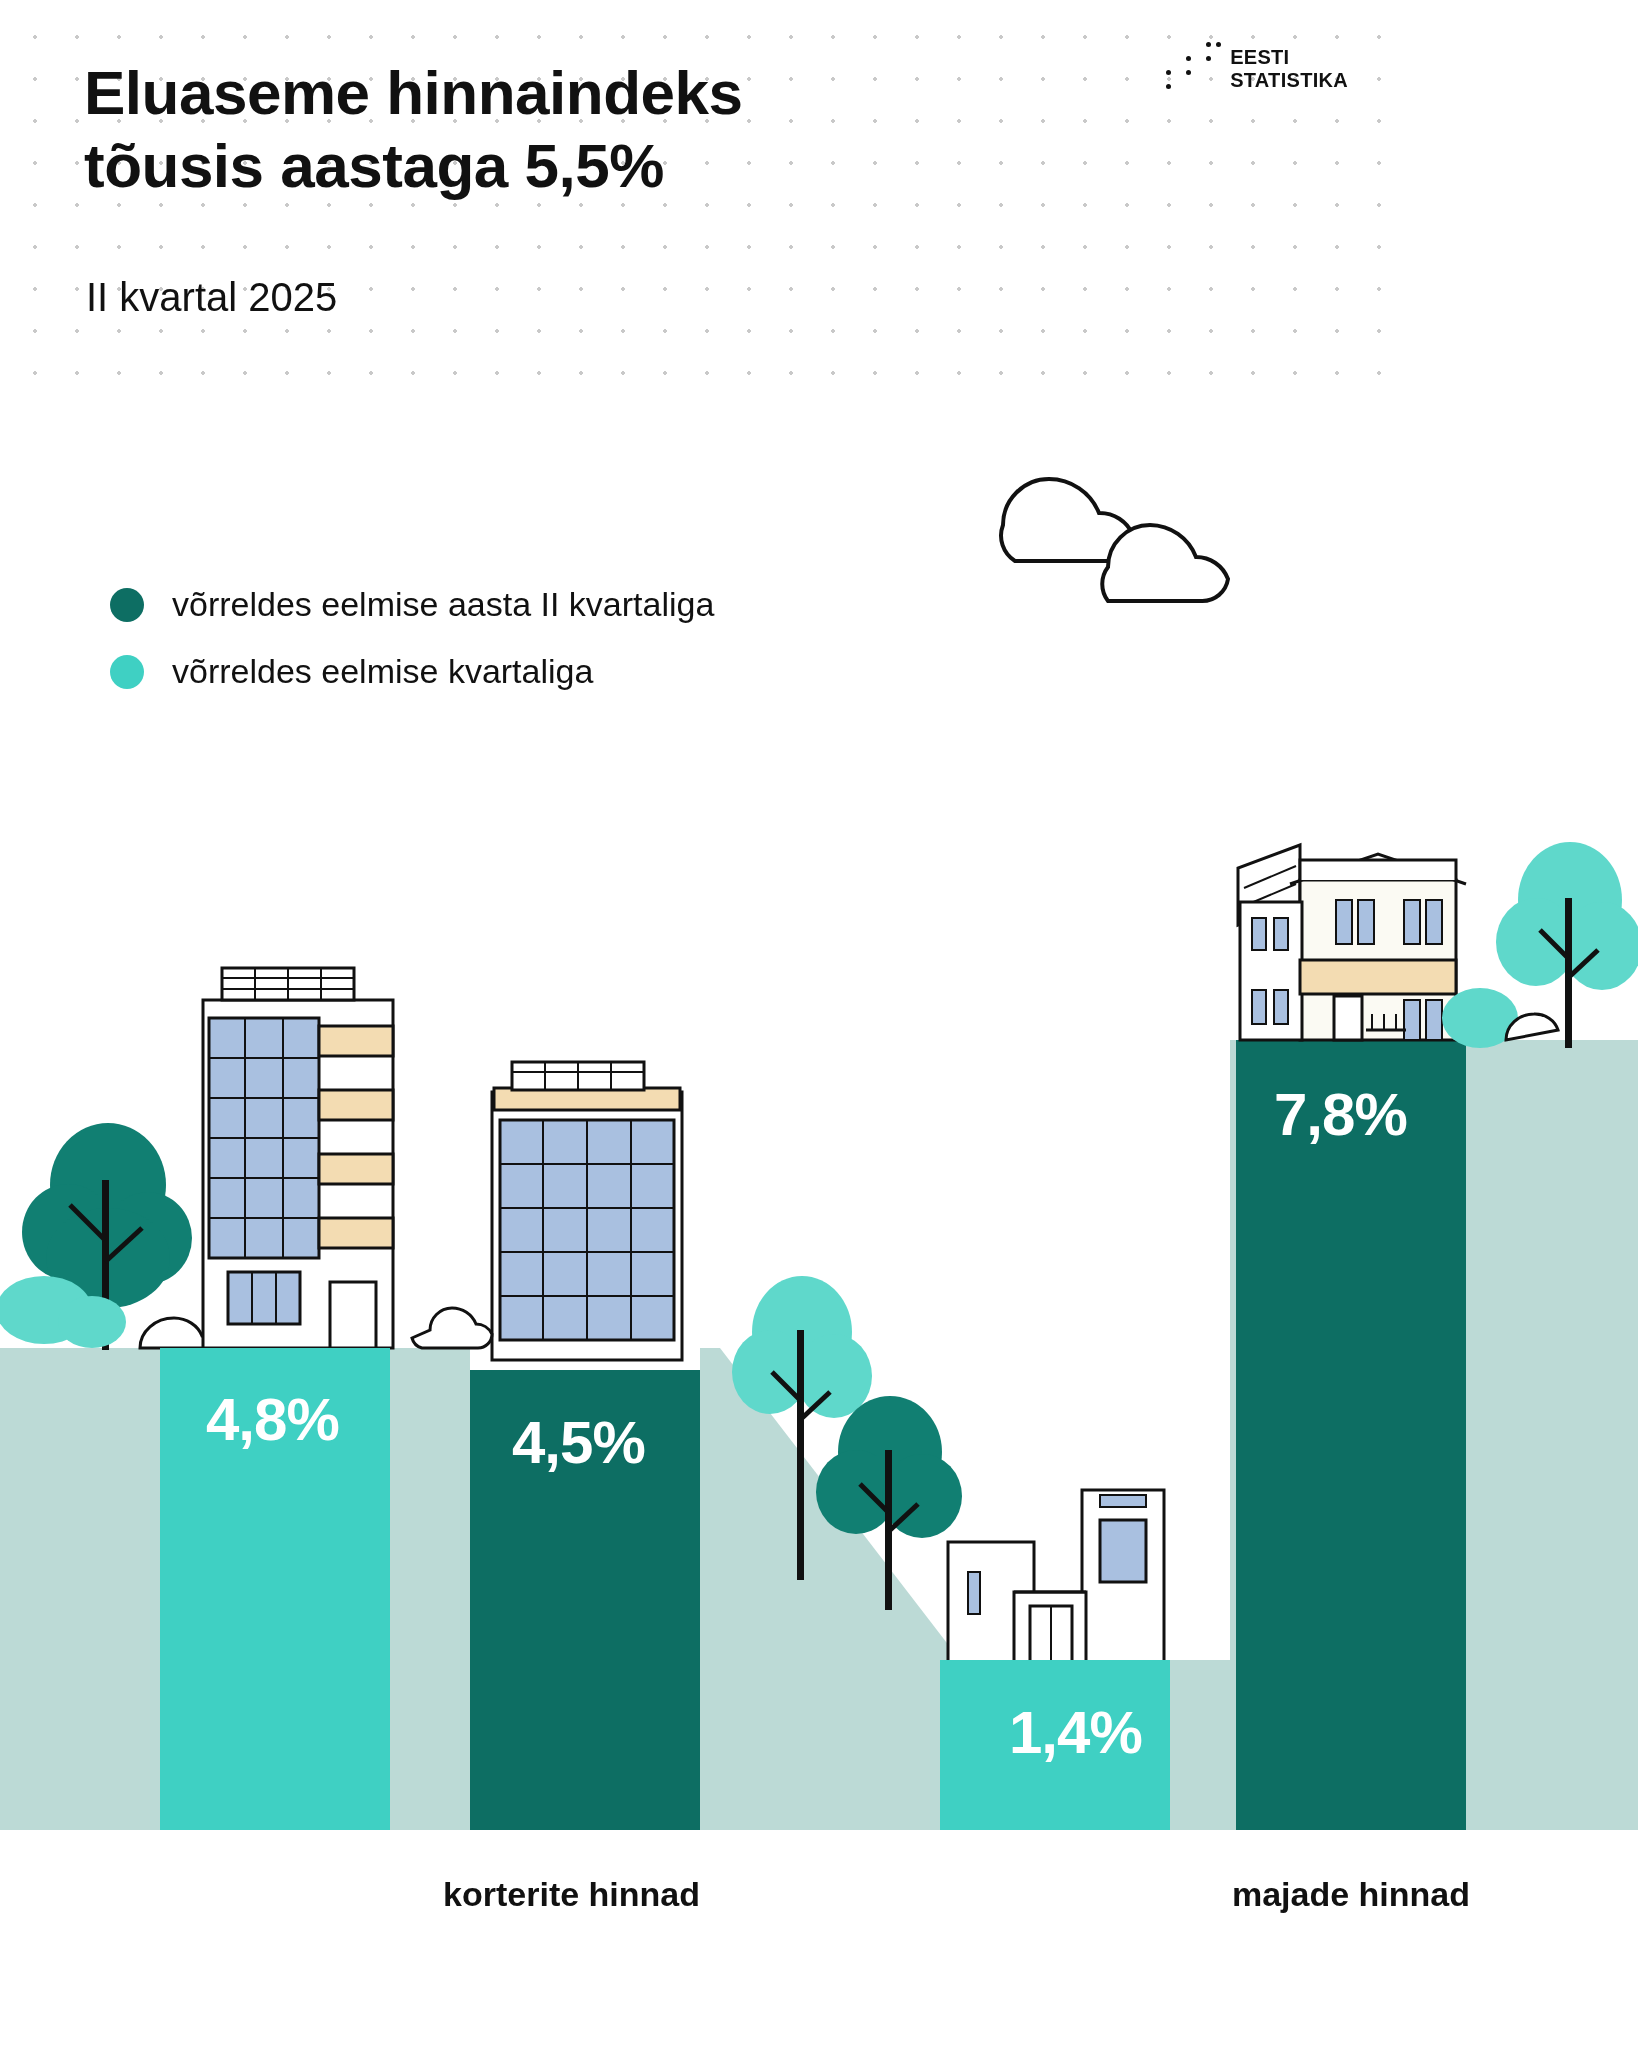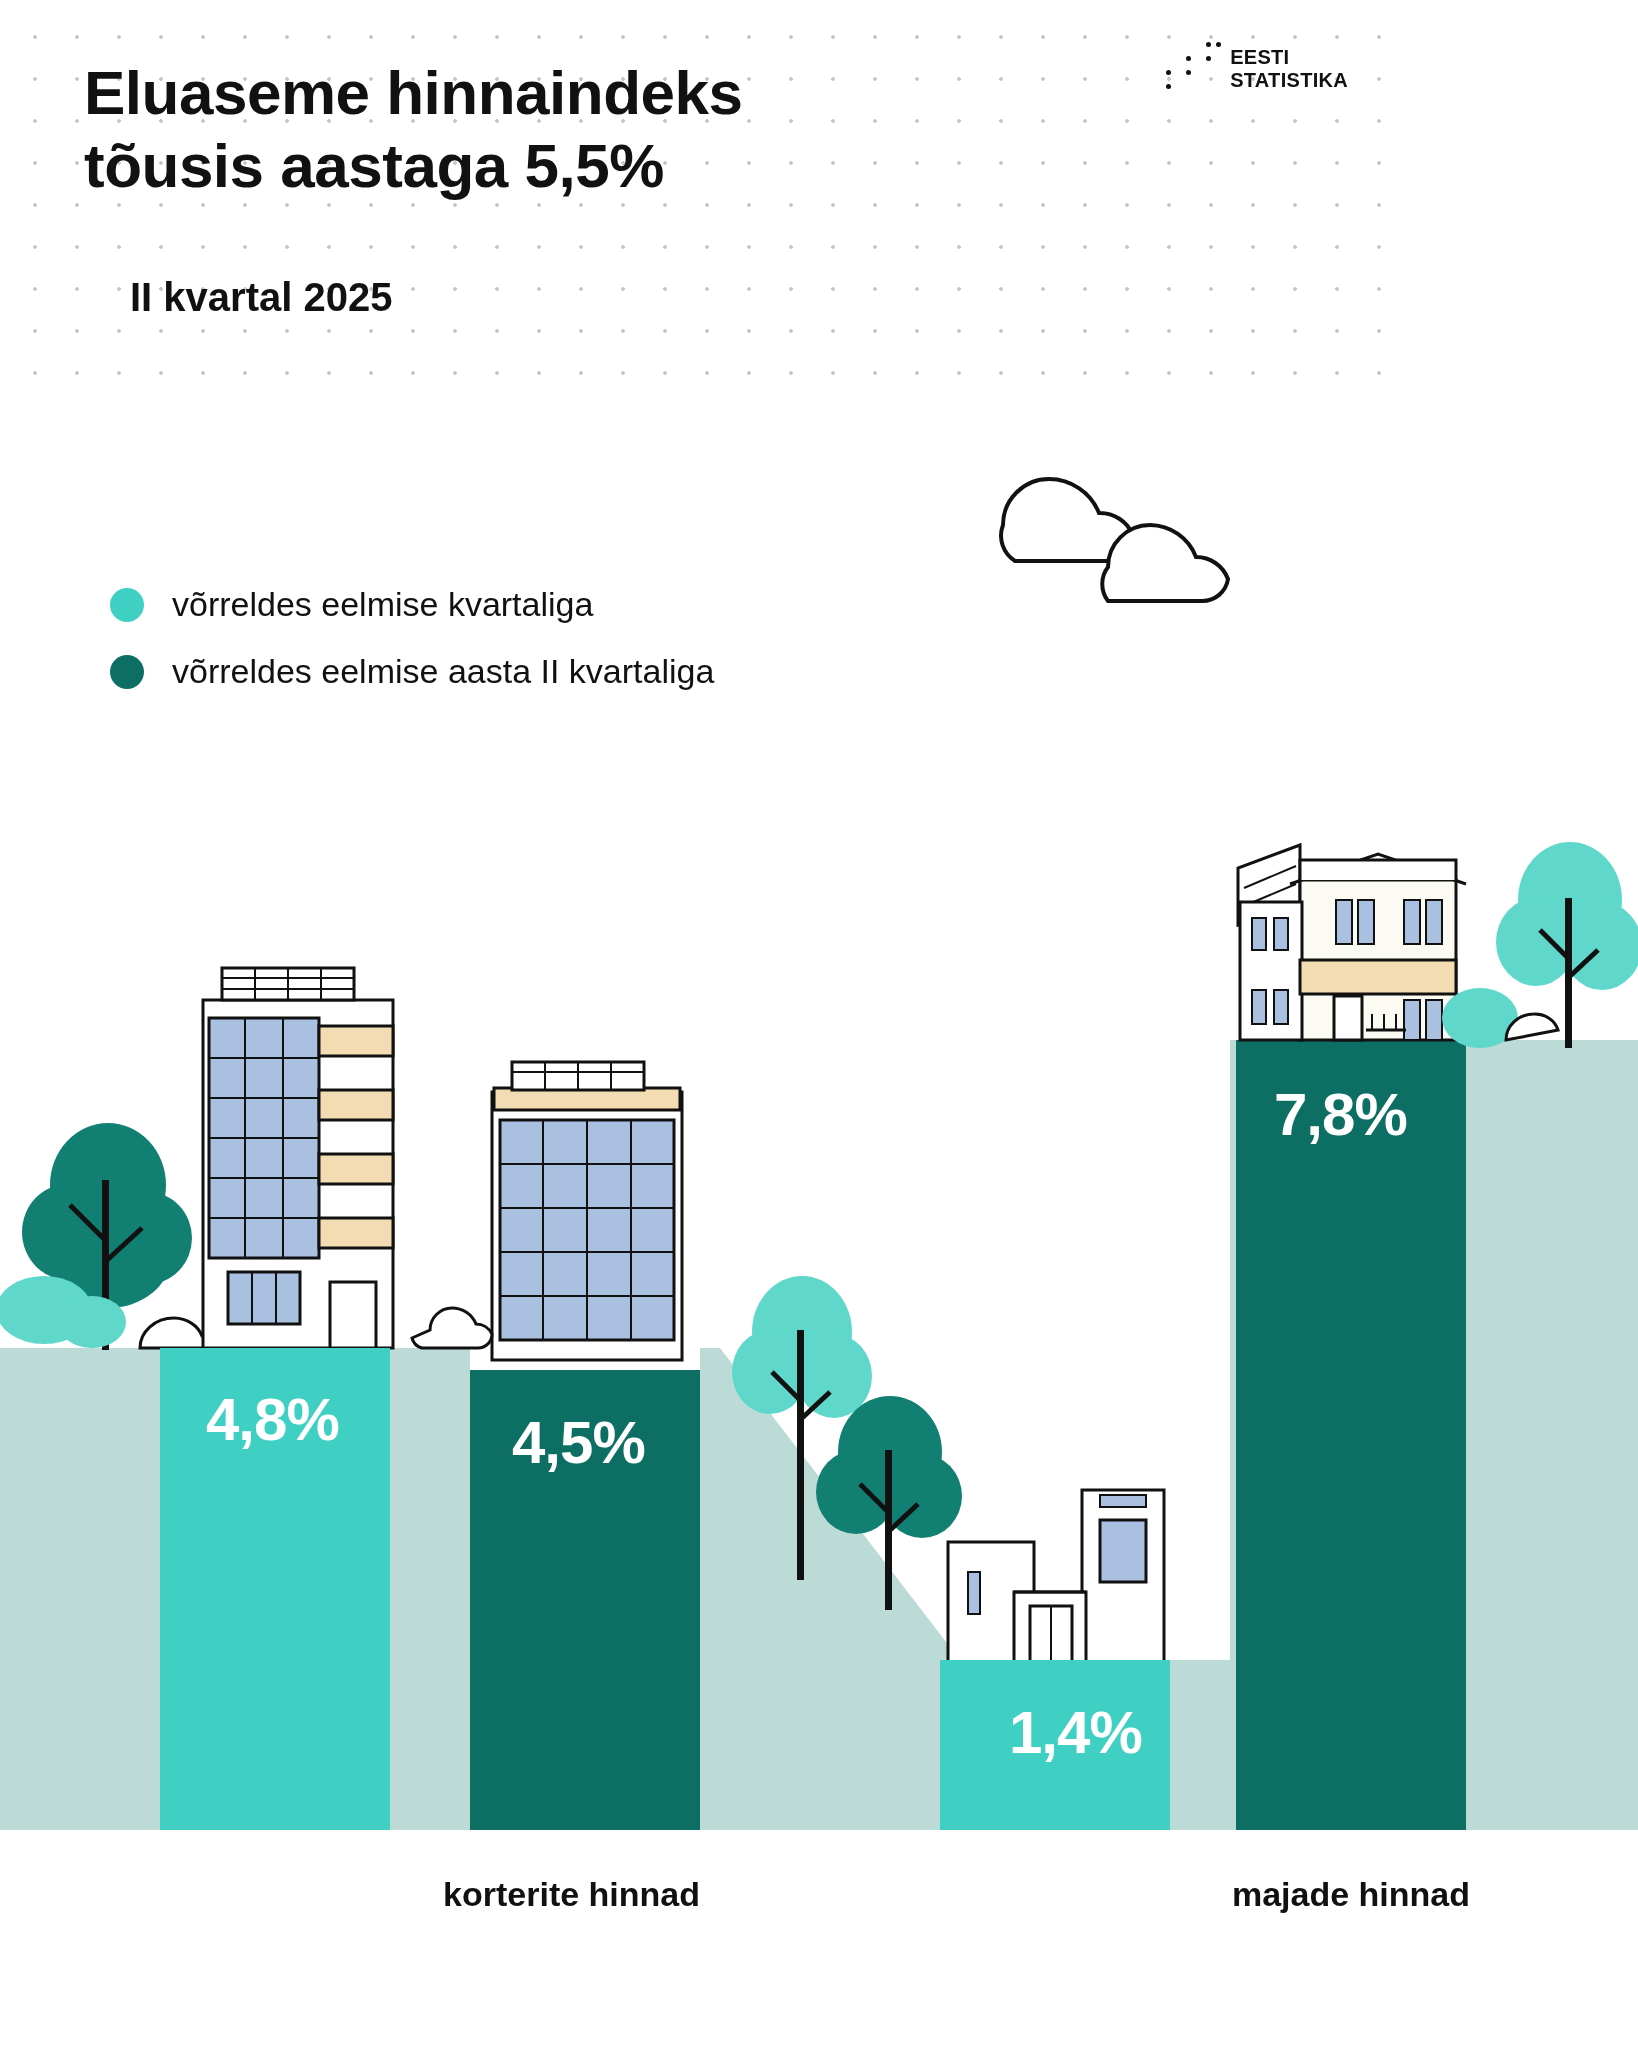--- a/index.html
+++ b/index.html
@@ -37,23 +37,22 @@
     line-height: 1.18;
     letter-spacing: -0.5px;
     color: #111111;
     white-space: pre-line;
   }
   .subtitle {
     position: absolute;
     left: 86px;
     top: 275px;
     font-size: 40px;
-    font-weight: bold;
-    color: #111111;
-    margin-left: 44px;
+    font-weight: normal;
+    color: #111111;
   }
 
   
   .logo {
     position: absolute;
     right: 56px;
     top: 40px;
     display: flex;
     align-items: flex-start;
     gap: 10px;
@@ -144,26 +143,26 @@
       <i style="left:24px;top:30px"></i>
       <i style="left:4px;top:44px"></i>
     </div>
     <div class="logo-text">EESTI
 STATISTIKA</div>
   </div>
 </div>
 
 <div class="legend">
   <div class="legend-row">
+    <span class="legend-dot" style="background:#0d6e63"></span>
+    <span class="legend-label">võrreldes eelmise aasta II kvartaliga</span>
+  </div>
+  <div class="legend-row">
     <span class="legend-dot" style="background:#3fd0c3"></span>
     <span class="legend-label">võrreldes eelmise kvartaliga</span>
-  </div>
-  <div class="legend-row">
-    <span class="legend-dot" style="background:#0d6e63"></span>
-    <span class="legend-label">võrreldes eelmise aasta II kvartaliga</span>
   </div>
 </div>
 
 <div class="chart">
   <svg width="1638" height="2048" viewBox="0 0 1638 2048" xmlns="http://www.w3.org/2000/svg">
 
     <g>
 
       <path d="M0,1348 L160,1348 L160,1830 L0,1830 Z" fill="#bcdad6"></path>
       <path d="M390,1348 L470,1348 L470,1830 L390,1830 Z" fill="#bcdad6"></path>

